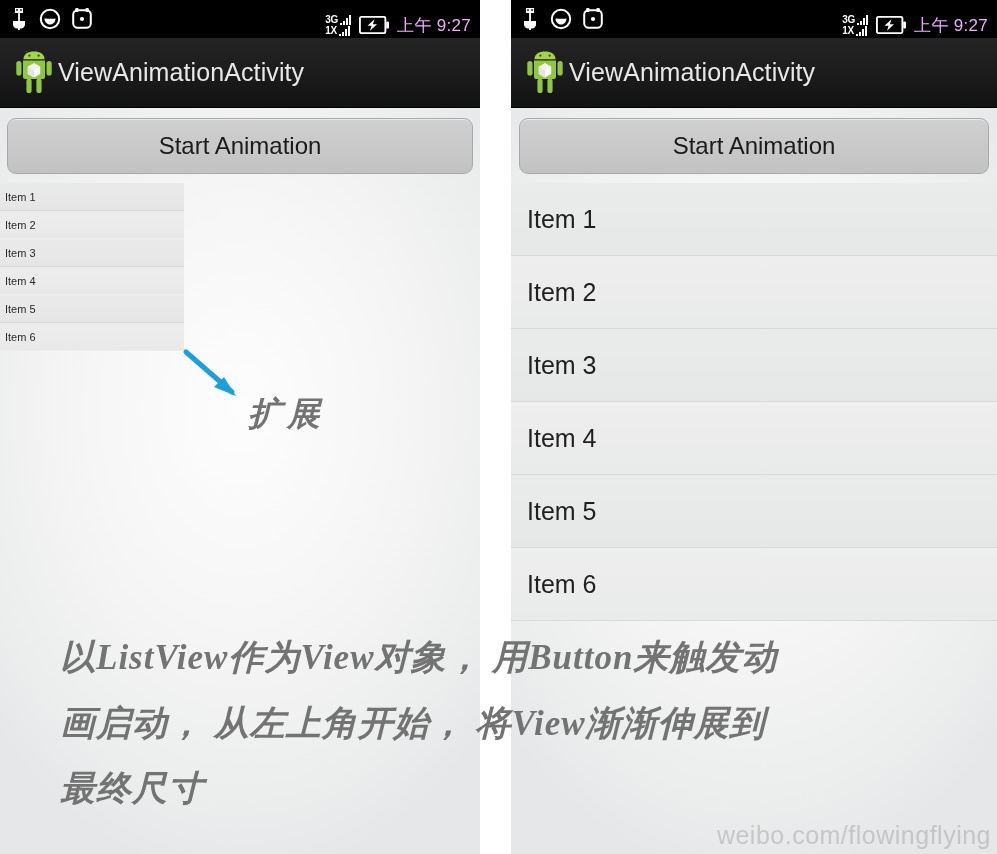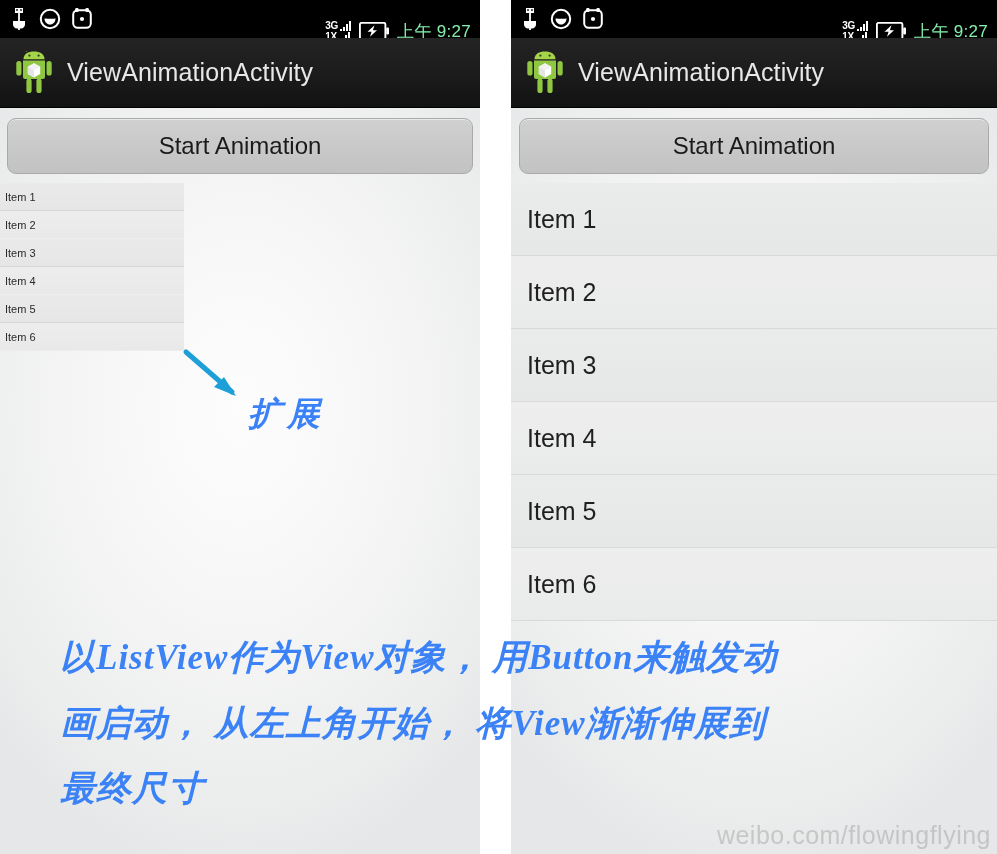--- a/index.html
+++ b/index.html
@@ -47,21 +47,21 @@
   .sb-left {
     position: absolute;
     left: 9px; top: 0;
     height: 38px;
     display: flex;
     align-items: center;
     gap: 10px;
   }
   .sb-right {
     position: absolute;
-    right: 9px; top: 12px;
+    right: 9px; top: 6px;
     height: 38px;
     display: flex;
     align-items: center;
     gap: 8px;
   }
   .sb-icon { display: block; }
 
   .sig-block {
     display: flex;
     flex-direction: column;
@@ -93,21 +93,21 @@
     width: 2px;
     background: #ffffff;
   }
   .bars i:nth-child(1) { height: 2px; }
   .bars i:nth-child(2) { height: 4px; }
   .bars i:nth-child(3) { height: 7px; }
   .bars i:nth-child(4) { height: 10px; }
 
   .clock {
     font-size: 17px;
-    color: #86efac;
+    color: #f0abfc;
     font-family: "Liberation Sans", sans-serif;
     letter-spacing: 0.3px;
     white-space: nowrap;
   }
 
   
   .actionbar {
     position: absolute;
     left: 0; top: 38px;
     width: 100%;
@@ -118,21 +118,21 @@
     align-items: center;
     box-sizing: border-box;
   }
   .ab-icon {
     margin-left: 14px;
     width: 40px; height: 44px;
     position: relative;
     flex: 0 0 auto;
   }
   .ab-title {
-    margin-left: 13px;
+    margin-left: 4px;
     color: #e8e8e8;
     font-size: 25px;
     font-family: "Liberation Sans", sans-serif;
     font-weight: normal;
     letter-spacing: 0.1px;
     white-space: nowrap;
   }
 
   
   .btn {
@@ -200,21 +200,21 @@
 
   
   .annot {
     position: absolute;
     left: 0; top: 0;
     width: 997px; height: 854px;
     pointer-events: none;
   }
   .ann-text {
     position: absolute;
-    color: #3b82f6;
+    color: #737373;
     font-family: "Liberation Serif", serif;
     font-style: italic;
     font-weight: bold;
     white-space: nowrap;
   }
   .ann-kuozhan {
     left: 248px; top: 392px;
     font-size: 33px;
     letter-spacing: 6px;
   }

